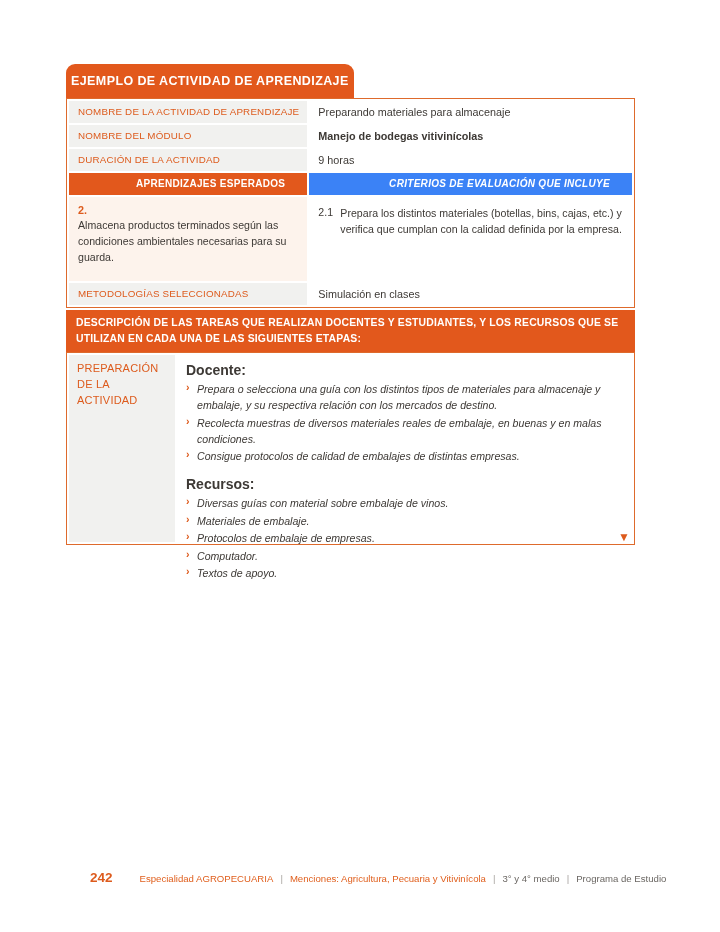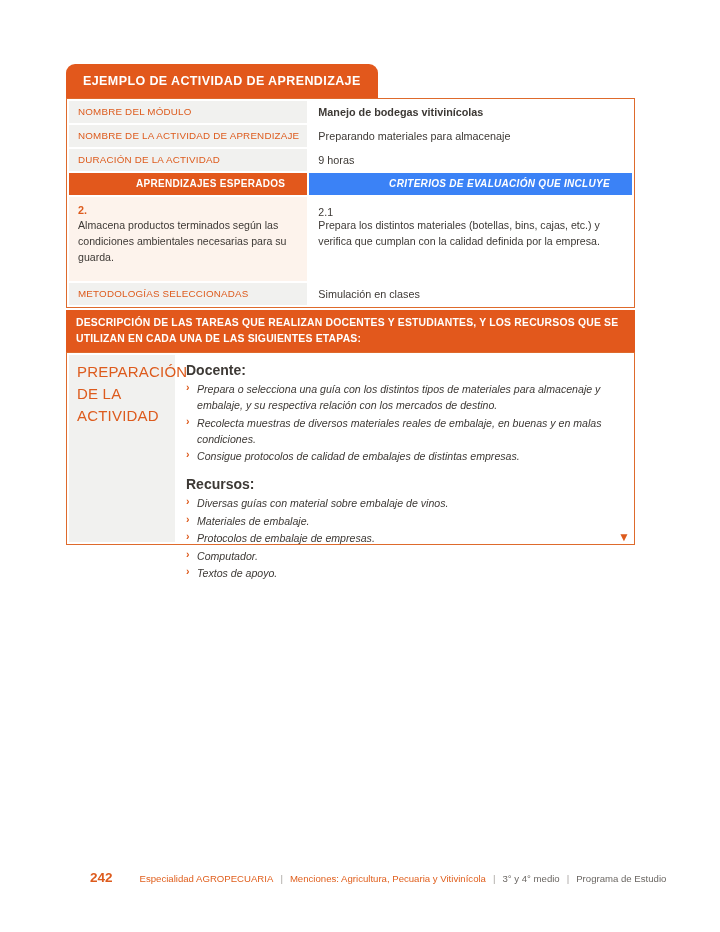--- a/index.html
+++ b/index.html
@@ -6,21 +6,21 @@
   html,body { background:#ffffff; }
   body { width:720px; height:932px; font-family:"Liberation Sans", sans-serif; }
   .page { position:relative; width:720px; height:932px; background:#ffffff; overflow:hidden; }
 
   
   .tab {
     position:absolute; left:66px; top:64px; height:34px;
     background:#e2581c; color:#ffffff;
     border-radius:9px 9px 0 0;
     display:flex; align-items:center;
-    padding:0 17px; font-size:12.5px; font-weight:bold; letter-spacing:.4px;
+    padding:0 5px; font-size:12.5px; font-weight:bold; letter-spacing:.4px;
     white-space:nowrap;
   }
 
   
   .table1-wrap {
     position:absolute; left:66px; top:98px; width:569px;
     border:1px solid #de6a2c; background:#ffffff;
   }
   table.info { width:100%; border-collapse:separate; border-spacing:2px; }
   td { vertical-align:top; }
@@ -31,41 +31,41 @@
   }
   .val { background:#ffffff; color:#3d3935; font-size:10.8px; padding:5px 8px 4px 9px; }
   .val.bold { font-weight:bold; }
   .hdr { text-align:right; color:#ffffff; font-size:10px; font-weight:bold; letter-spacing:.3px; padding:5px 22px; height:22px;}
   .hdr-orange { background:#e2581c; }
   .hdr-gray { background:#3b82f6;font-style:italic; }
   .learning-cell { background:#fdf3ec; padding:7px 10px 8px 9px; height:84px; }
   .learning-num { color:#dd5b1d; font-weight:bold; font-size:10.8px; margin-bottom:2px; }
   .learning-text { color:#3d3935; font-size:10.6px; line-height:1.5; }
   .criteria-cell { background:#ffffff; padding:9px 10px 8px 9px; }
-  .criteria-row { display:flex;flex-direction:column; }
+  .criteria-row { display:flex; }
   .criteria-num { color:#3d3935; font-size:10.6px; min-width:22px; }
   .criteria-text { color:#3d3935; font-size:10.6px; line-height:1.5; }
 
   
   .banner {
     position:absolute; left:66px; top:310px; width:569px;
     background:#e2581c; color:#ffffff;
     font-size:10.4px; font-weight:bold; letter-spacing:.2px; line-height:1.5;
     padding:5px 12px 6px 10px;
   }
 
   
   .table2 {
     position:absolute; left:66px; top:352px; width:569px; height:193px;
     border:1px solid #de6a2c; background:#ffffff;
     display:flex; padding:2px;
   }
   .t2-label {
     width:106px; background:#f1f1ef; color:#dd5b1d;
-    font-size:15px; letter-spacing:.2px; line-height:1.45; padding:6px 6px 0 8px;
+    font-size:11px; letter-spacing:.2px; line-height:1.45; padding:6px 6px 0 8px;
     flex-shrink:0;
   }
   .t2-content { flex:1; position:relative; padding:4px 10px 2px 11px; }
   .sec-heading { color:#3d3935; font-size:14px; font-weight:bold; margin:3px 0 3px; }
   .bullet { display:flex; margin-bottom:1.5px; }
   .bullet .marker { color:#dd5b1d; font-weight:bold; font-size:10.6px; width:11px; flex-shrink:0; }
   .bullet .btxt { color:#3d3935; font-size:10.6px; line-height:1.52;font-style:italic; }
   .spacer8 { height:7px; }
   .triangle {
     position:absolute; right:2px; bottom:-1px; color:#dd5b1d; font-size:12px; line-height:12px;
@@ -85,26 +85,26 @@
 <body>
 
 <div class="page">
 
   <div class="tab">EJEMPLO DE ACTIVIDAD DE APRENDIZAJE</div>
 
   <div class="table1-wrap">
     <table class="info">
       <tbody>
           <tr>
+        <td class="lbl">NOMBRE DE LA ACTIVIDAD DE APRENDIZAJE</td>
+        <td class="val">Preparando materiales para almacenaje</td>
+      </tr>
+      <tr>
         <td class="lbl">NOMBRE DEL MÓDULO</td>
         <td class="val bold">Manejo de bodegas vitivinícolas</td>
-      </tr>
-      <tr>
-        <td class="lbl">NOMBRE DE LA ACTIVIDAD DE APRENDIZAJE</td>
-        <td class="val">Preparando materiales para almacenaje</td>
       </tr>
       <tr>
         <td class="lbl">DURACIÓN DE LA ACTIVIDAD</td>
         <td class="val">9 horas</td>
       </tr>
       <tr>
         <td class="hdr hdr-orange">APRENDIZAJES ESPERADOS</td>
         <td class="hdr hdr-gray">CRITERIOS DE EVALUACIÓN QUE INCLUYE</td>
       </tr>
       <tr>

